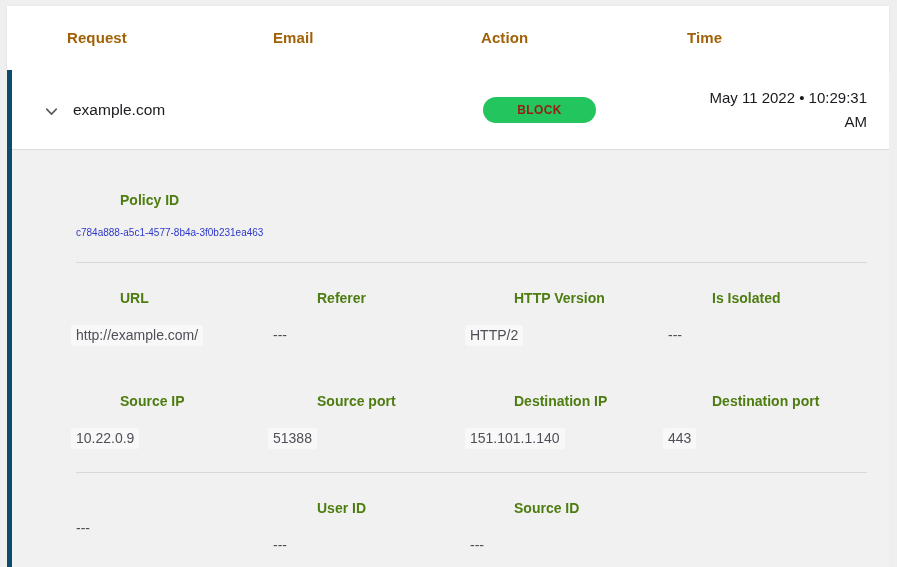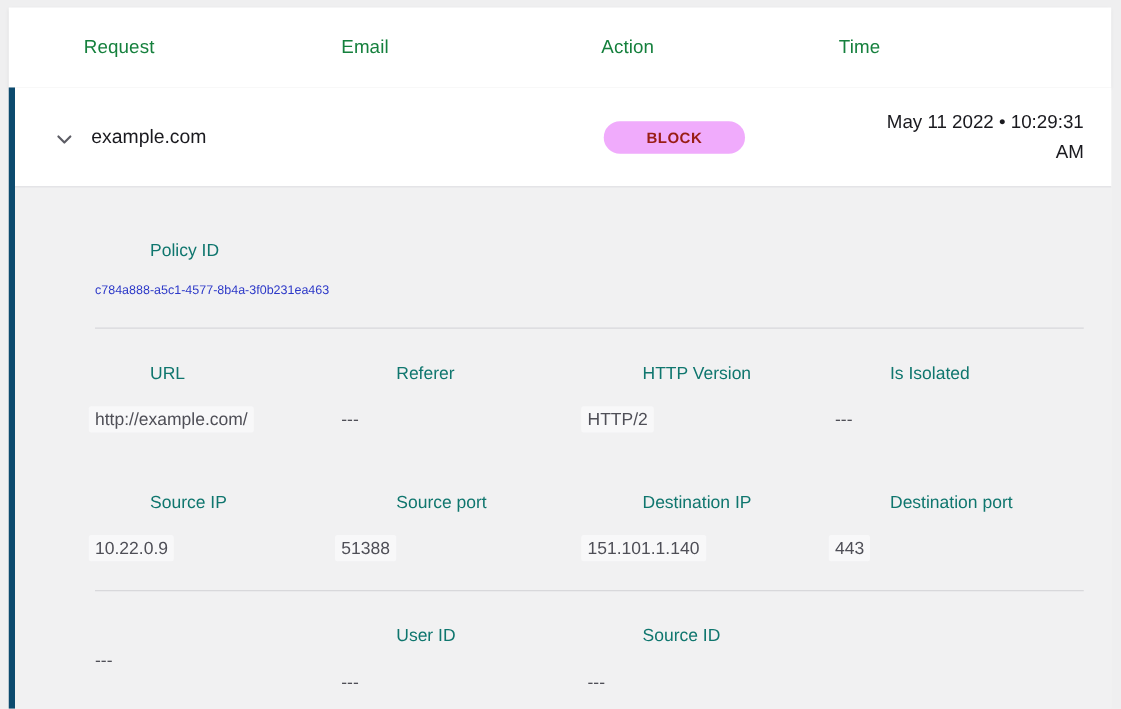--- a/index.html
+++ b/index.html
@@ -13,26 +13,26 @@
   .page { position:relative; width:897px; height:567px; }
 
   
   .table-header {
     position:absolute; left:7px; top:6px; width:882px; height:64px;
     background:#ffffff;
     box-shadow:0 1px 3px rgba(0,0,0,0.08);
   }
   .table-header .col {
     position:absolute; top:23px;
-    font-size:15px; font-weight:400; color:#15803d; letter-spacing:.1px;
+    font-size:15px; font-weight:700; color:#a16207; letter-spacing:.1px;
   }
   .col-request { left:60px; }
   .col-email   { left:266px;text-align:center; }
   .col-action  { left:474px; }
-  .col-time    { left:664px; }
+  .col-time    { left:680px; }
 
   
   .expanded-row {
     position:absolute; left:7px; top:70px; width:882px; bottom:0;
     border-left:5px solid #0c4a6e;
     background:#f1f1f2;
   }
 
   
   .summary-row {
@@ -47,38 +47,38 @@
   .request-text {
     position:absolute; left:61px; top:31px;
     font-size:15.5px; color:#1a1a1f;
   }
   .email-cell {
     position:absolute; left:266px; top:31px; font-size:15px; color:#1a1a1f;
   }
   .action-badge {
     position:absolute; left:471px; top:27px;
     min-width:113px; height:26px; border-radius:13px;
-    background:#f0abfc; color:#991d15;
+    background:#22c55e; color:#991d15;
     font-size:12px; font-weight:700; letter-spacing:.4px;
     display:flex; align-items:center; justify-content:center;
     padding:0 14px;
   }
   .time-cell {
     position:absolute; left:675px; top:16px; width:180px;
     font-size:15px; line-height:24px; color:#1a1a1f;text-align:right;
   }
 
   
   .detail-panel {
     padding:42px 22px 0 64px;
     background:#f1f1f2;
     height:calc(100% - 81px);
   }
   .field-label {
-    font-size:14px; font-weight:400; color:#0f766e; line-height:17px;padding-left:44px;
+    font-size:14px; font-weight:700; color:#4d7c0f; line-height:17px;padding-left:44px;
   }
   .field-value {
     font-size:14px; color:#4f4f57; line-height:17px; margin-top:20px;
   }
   .field-value .chip {
     display:inline-block; background:#f8f8f9; border-radius:2px;
     padding:2px 5px; margin:-2px -5px;
   }
   .policy-link {
     display:block; margin-top:13px; max-width:205px;

